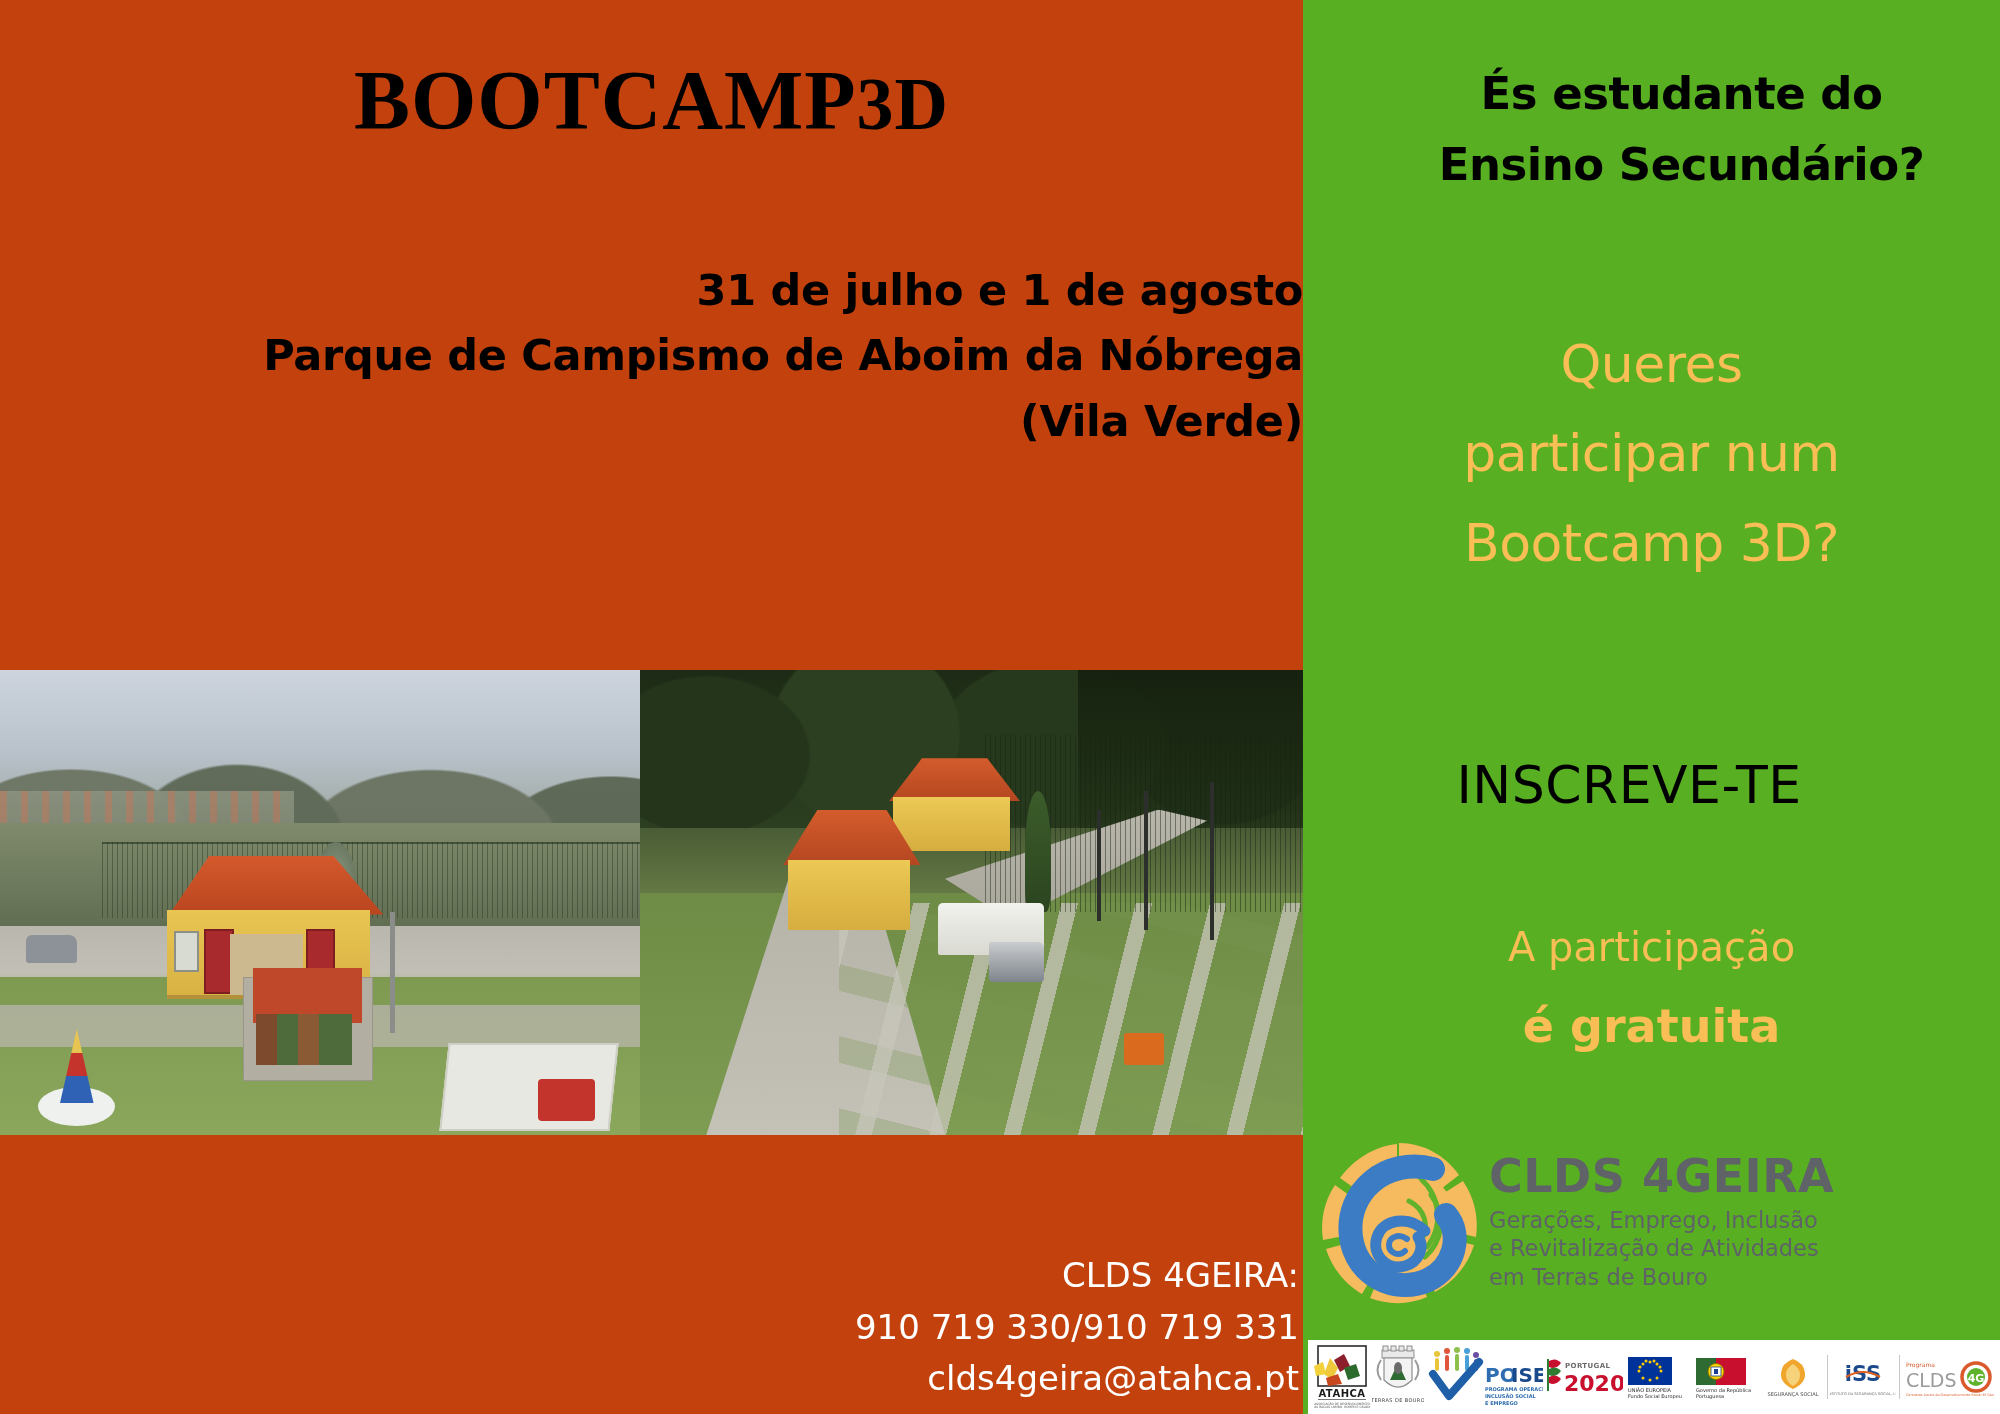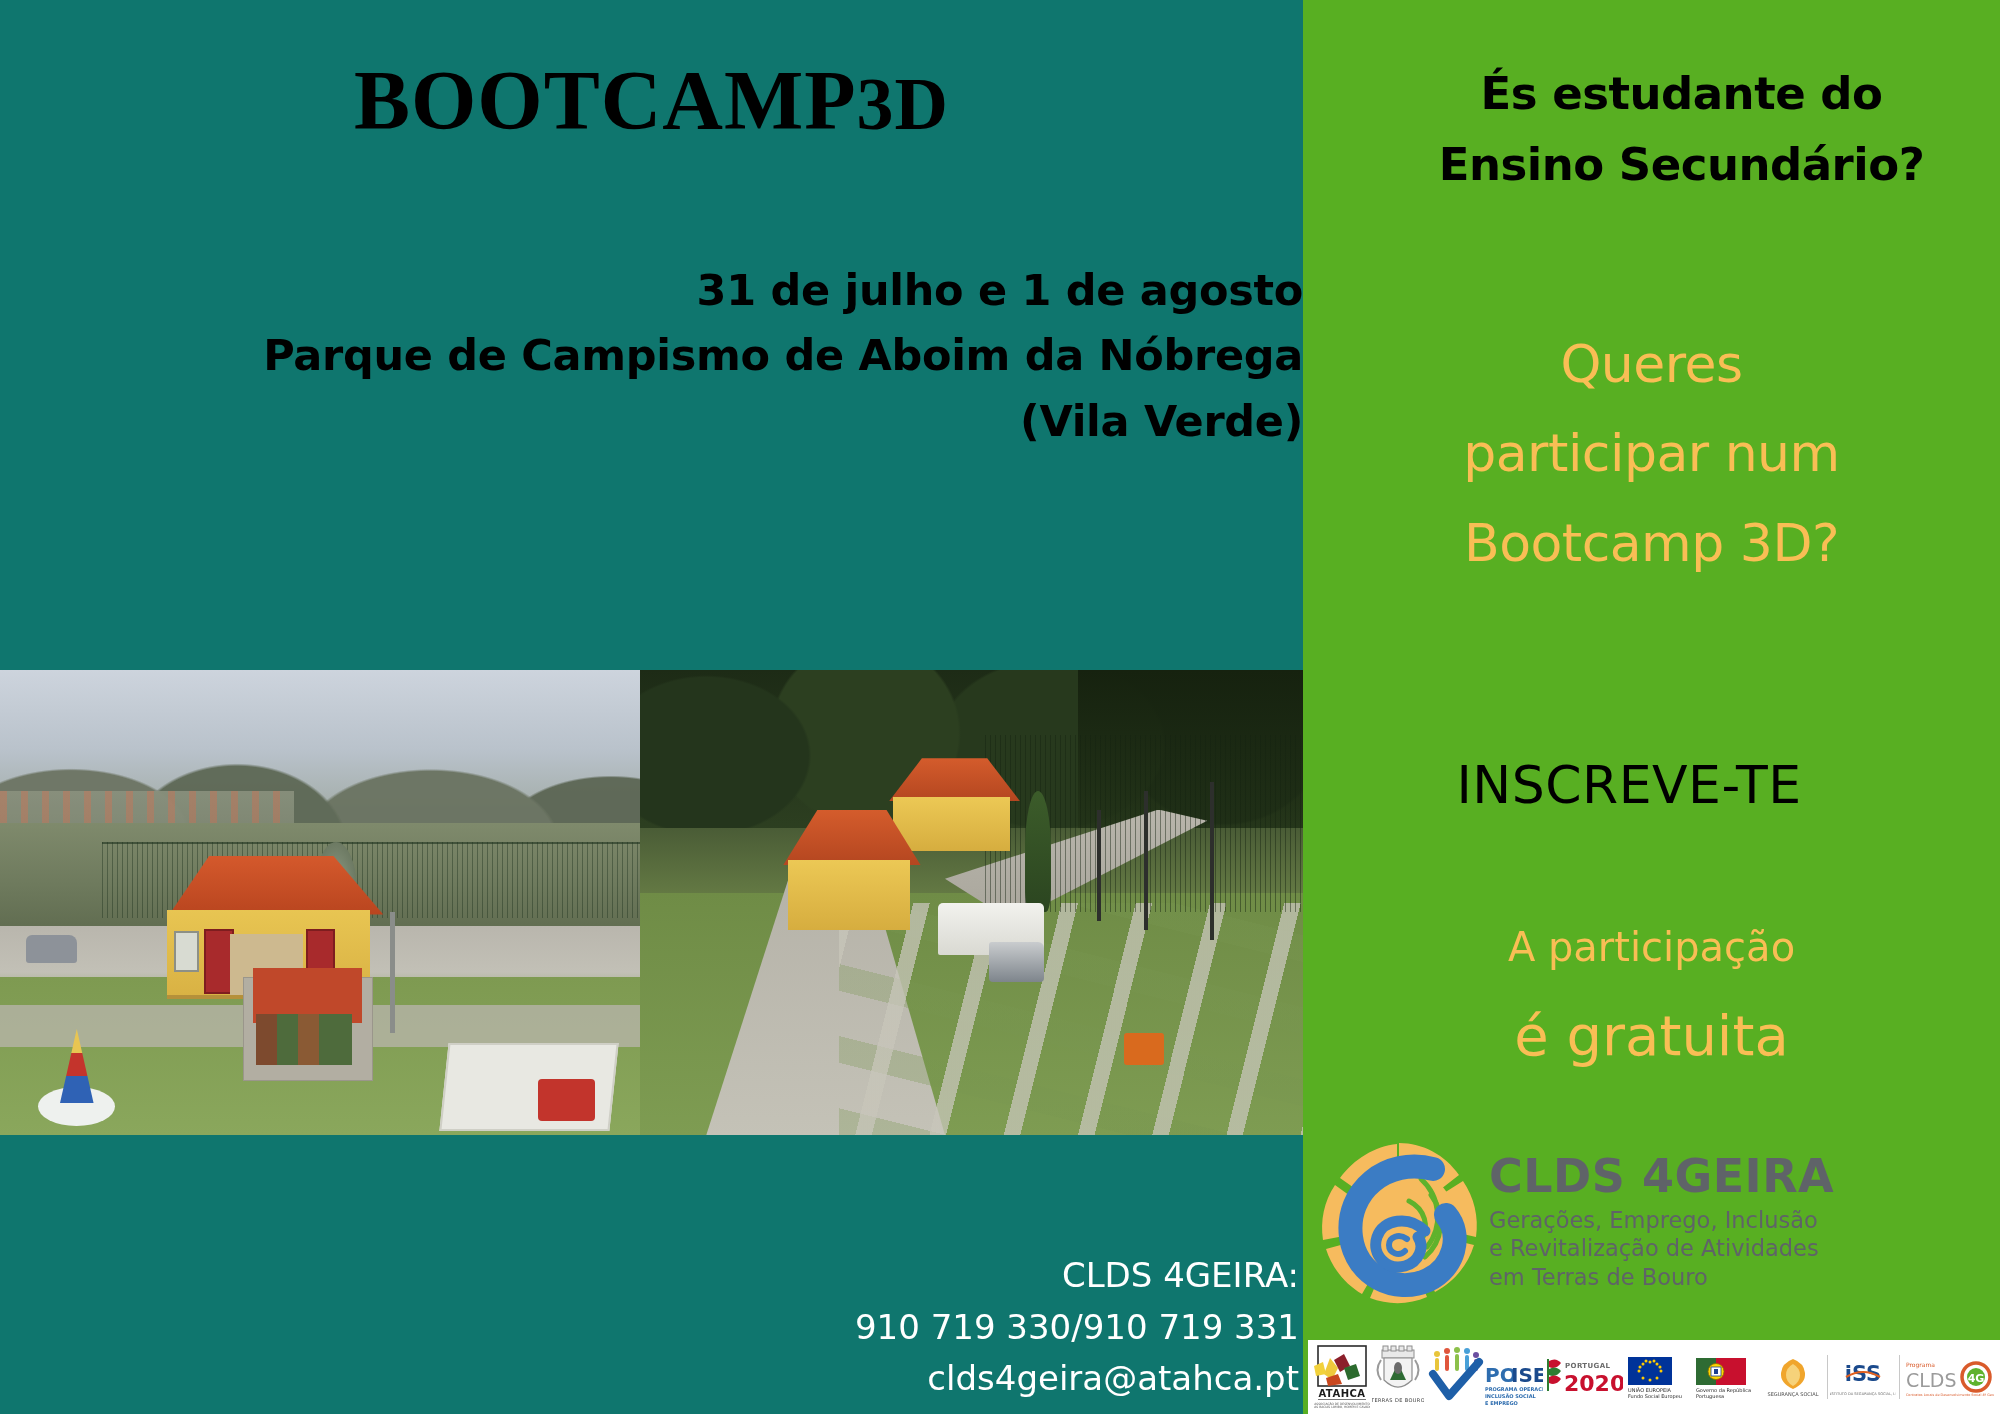--- a/index.html
+++ b/index.html
@@ -17,21 +17,21 @@
     overflow: hidden;
     background: #FABC4F;
   }
 
   
   .left-panel {
     position: absolute;
     left: 0; top: 0;
     width: 1384px;
     height: 1414px;
-    background: #0f766e;
+    background: #c2410c;
   }
   .title {
     position: absolute;
     left: 0; top: 52px;
     width: 1303px;
     text-align: center;
     font-family: "Liberation Serif", serif;
     font-weight: bold;
     font-size: 84px;
     letter-spacing: 1px;
@@ -334,21 +334,21 @@
   .gratuita {
     position: absolute;
     left: 0; top: 910px;
     width: 697px;
     text-align: center;
     color: #F9BE55;
     font-family: "DejaVu Sans", sans-serif;
     font-size: 40px;
     line-height: 1.85;
   }
-  .gratuita .big { font-size: 56px; }
+  .gratuita .big { font-size: 46px; font-weight: bold; }
 
   
   .clds-logo {
     position: absolute;
     left: 10px;
     top: 1122px;
     width: 690px;
     height: 200px;
     display: flex;
     align-items: center;

